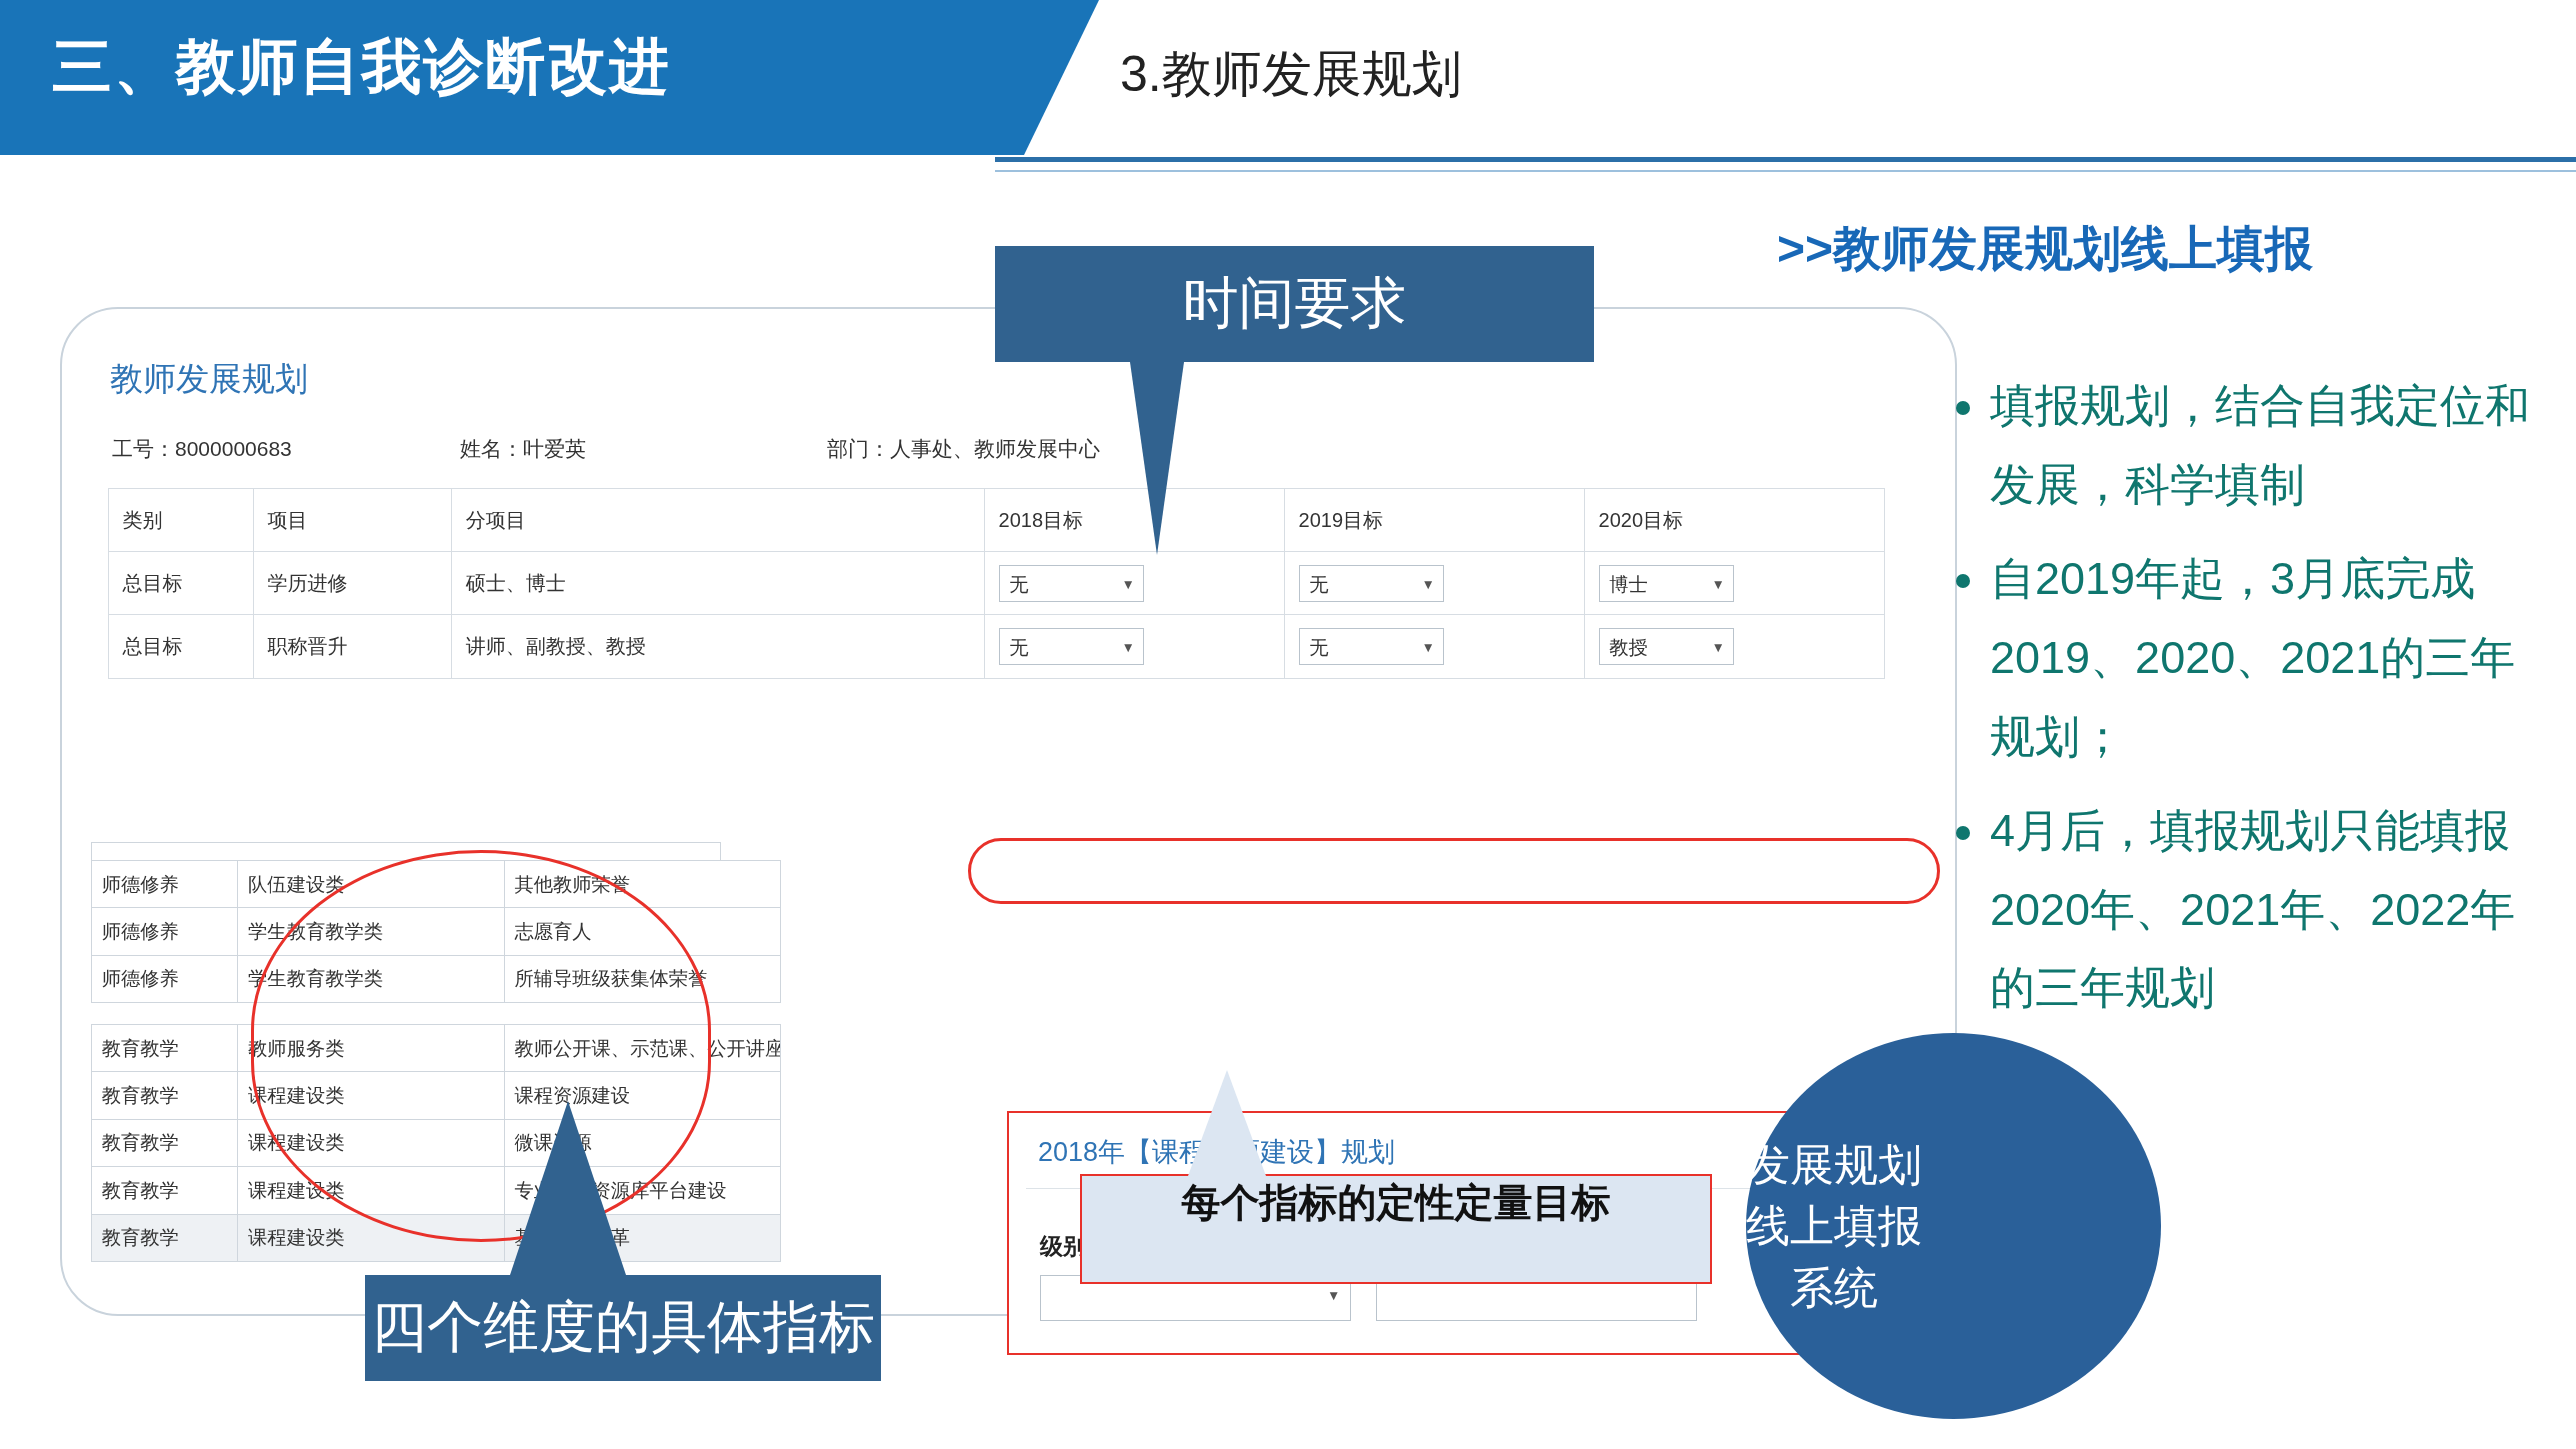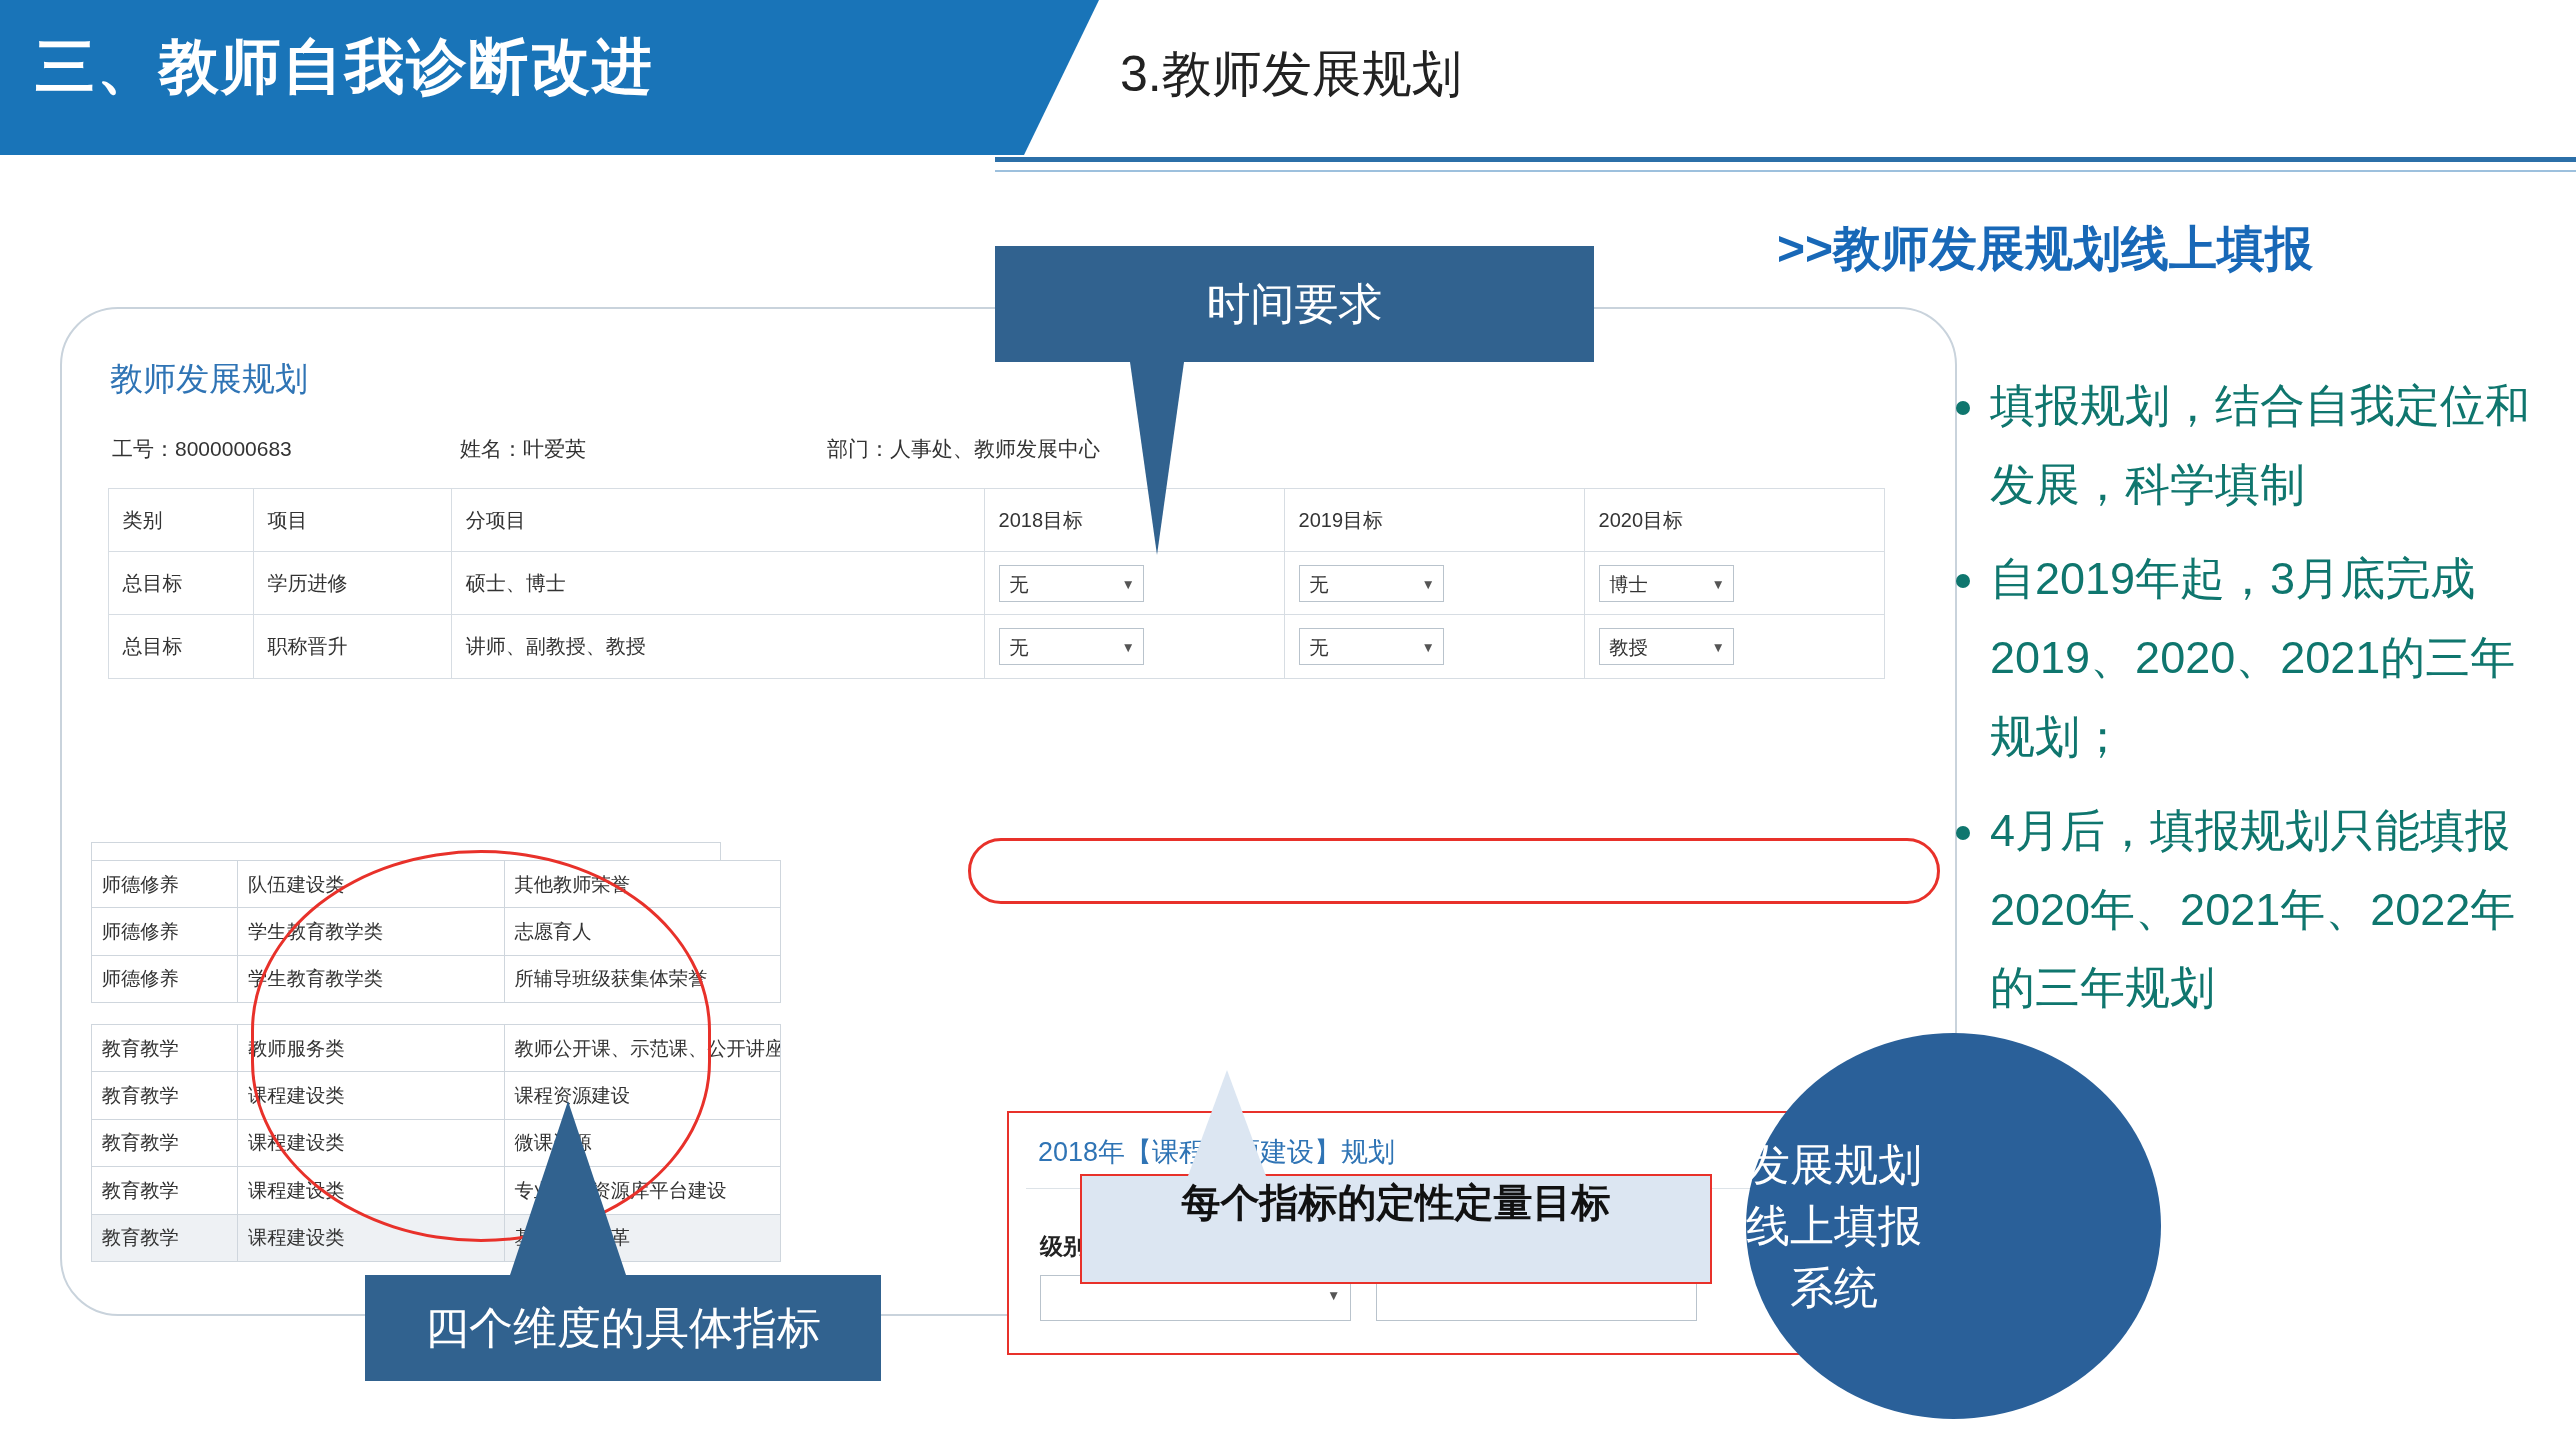--- a/index.html
+++ b/index.html
@@ -12,21 +12,21 @@
   .hdr-band{
     position:absolute;left:0;top:0;width:1024px;height:155px;
     background:#1974b8;
   }
   .hdr-band:after{
     content:"";position:absolute;right:-75px;top:0;
     border-top:155px solid #1974b8;
     border-right:75px solid transparent;
   }
   .hdr-title{
-    position:absolute;left:35px;top:27px;width:869px;
+    position:absolute;left:52px;top:27px;width:869px;
     color:#ffffff;font-size:60px;font-weight:bold;letter-spacing:1.9px;
     white-space:nowrap;
   }
   .hdr-sub{
     position:absolute;left:1120px;top:41px;
     font-size:50px;color:#222;white-space:nowrap;
   }
   .hdr-rule{
     position:absolute;left:995px;top:157px;width:1584px;height:4.8px;
     background:#2b6fa8;
@@ -131,21 +131,21 @@
   }
   .dlg-sel .arw{position:absolute;right:9.7px;top:11.6px;font-size:13.5px;color:#555;}
   .dlg-inp{
     position:absolute;left:367px;top:162px;width:319px;height:44px;
     border:1px solid #b9c3cc;background:#fff;
   }
 
   
   .callout{
     position:absolute;background:#31628f;color:#fff;
-    font-size:44px;text-align:center;display:flex;align-items:center;justify-content:center;
+    font-size:56px;text-align:center;display:flex;align-items:center;justify-content:center;
   }
   .co-time{left:995px;top:246px;width:599px;height:116px;}
   .co-time .tail{
     position:absolute;left:135px;top:116px;width:0;height:0;
     border-left:27px solid transparent;border-right:27px solid transparent;
     border-top:193px solid #31628f;
   }
   .co-dim{
     left:365px;top:1275px;width:516px;height:106px;
   }

